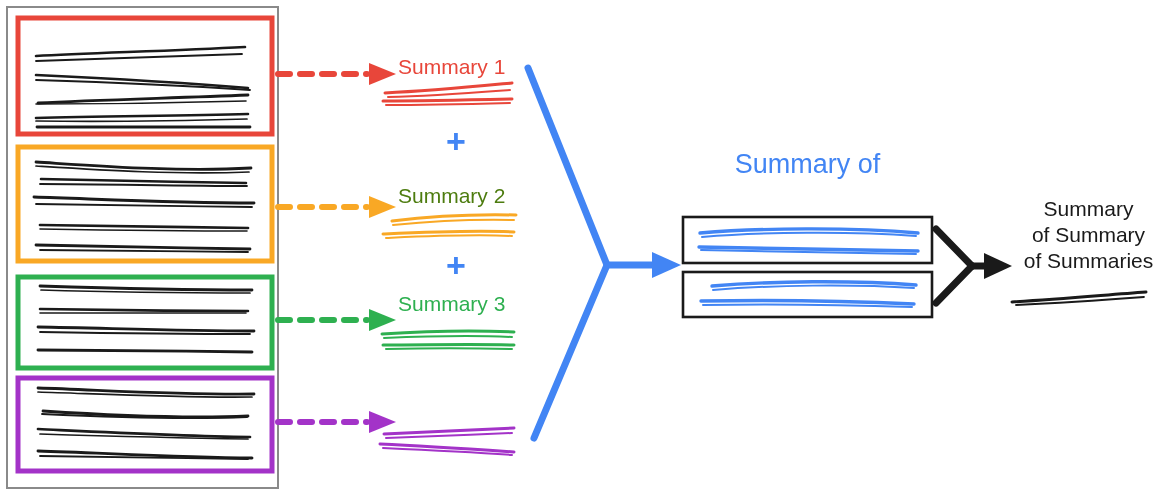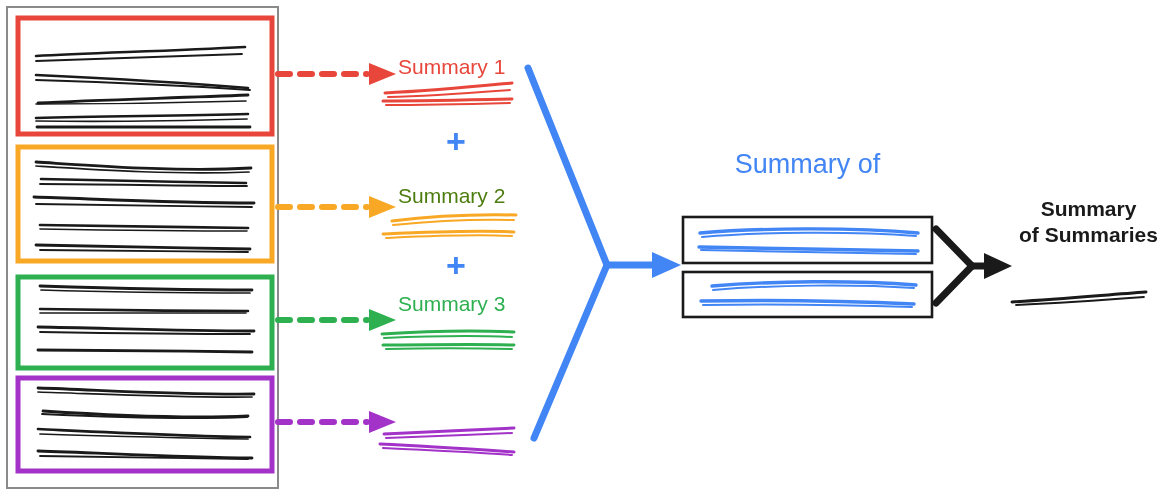--- a/index.html
+++ b/index.html
@@ -36,21 +36,21 @@
   }
   .sos-title {
     font-size: 27px;
     font-weight: 400;
     color: #4285f4;
     text-align: center;
     line-height: 1.25;
   }
   .final-label {
     font-size: 21px;
-    font-weight: 700;
+    font-weight: 400;
     color: #1a1a1a;
     text-align: center;
     line-height: 1.24;
   }
   .plus-sign {
     font-size: 34px;
     font-weight: 700;
     color: #4285f4;
     line-height: 1;
   }
@@ -216,16 +216,17 @@
   <div class="lbl plus-sign" style="left:446px; top:124px;">+</div>
 
   <div class="lbl plus-sign" style="left:446px; top:248px;">+</div>
 
   <div style="position:absolute; left:683px; top:148px; width:249px;">
     <div class="sos-title">Summary of</div>
   </div>
 
   <div style="position:absolute; left:1011px; top:196px; width:155px;">
     <div class="final-label">Summary</div>
+    <div class="final-label">of Summary</div>
     <div class="final-label">of Summaries</div>
   </div>
 
 </div>
 
 </body></html>

